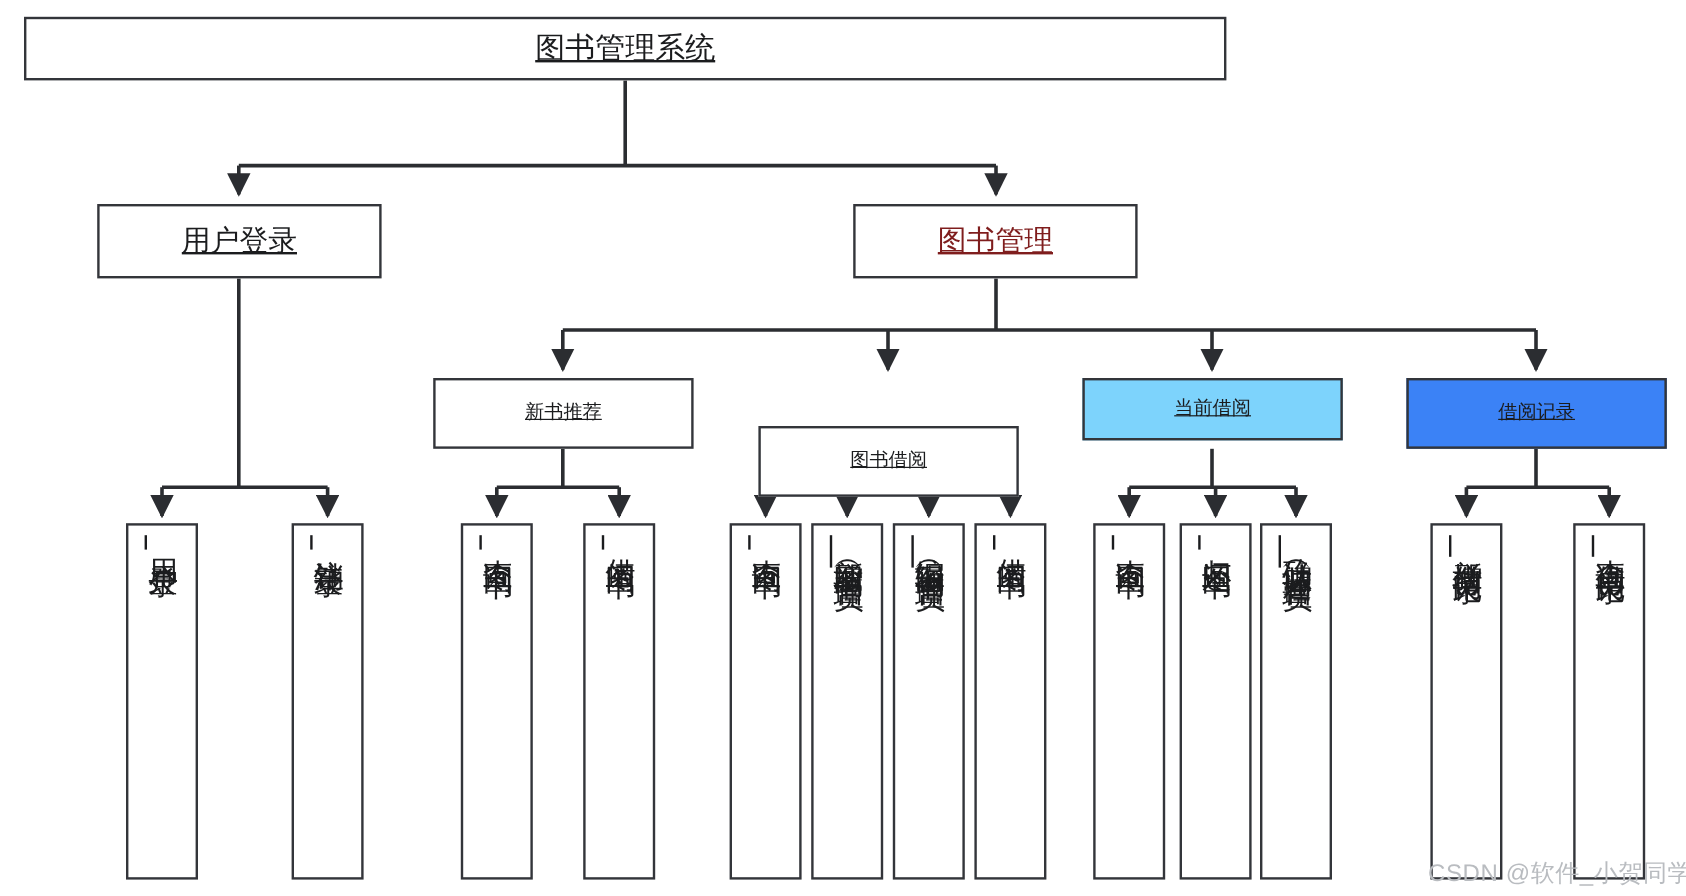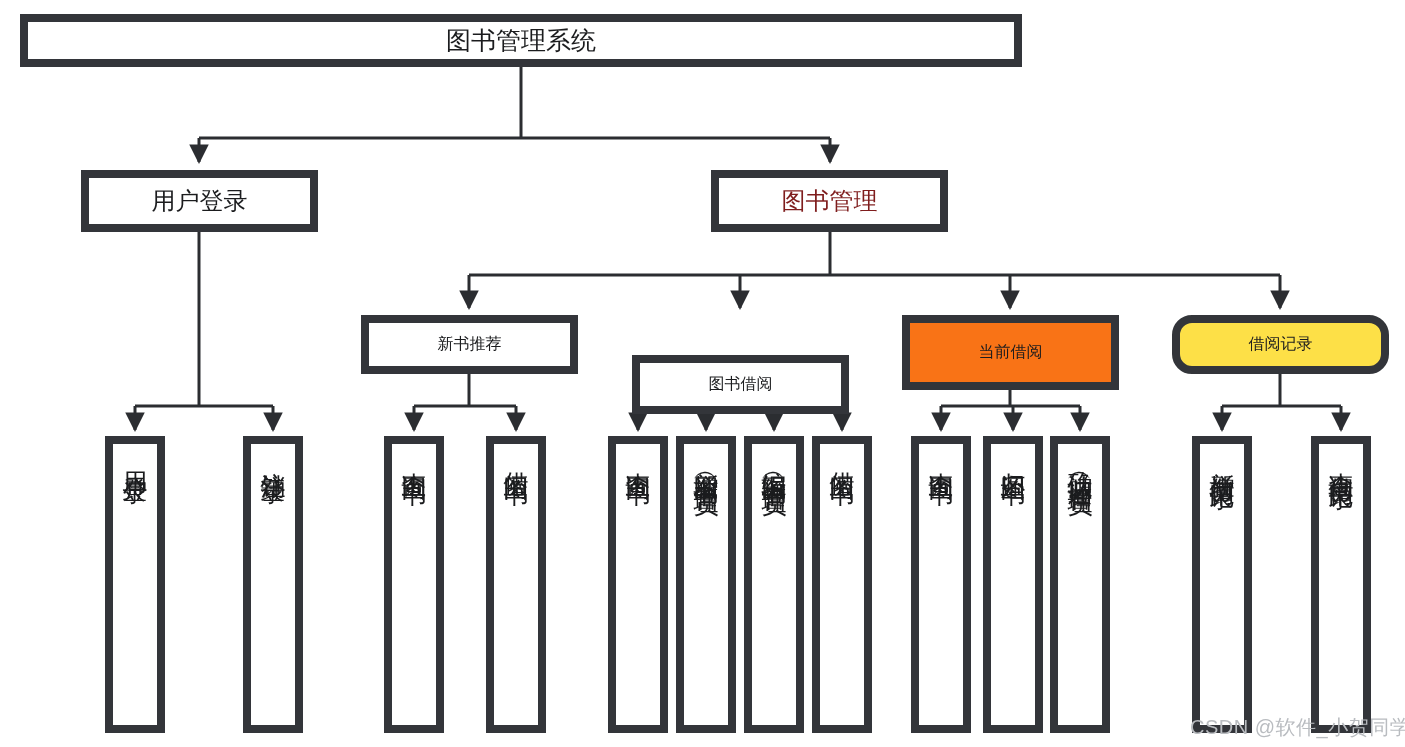--- a/index.html
+++ b/index.html
@@ -22,25 +22,26 @@
     left: 0;
     top: 0;
     width: 1405px;
     height: 747px;
     pointer-events: none;
   }
   .node {
     position: absolute;
     box-sizing: border-box;
     background: #ffffff;
-    border: 8px solid #737373;
+    border: 2px solid #737373;
     display: flex;
     align-items: center;
     justify-content: center;
     color: #1b1c1e;
+    text-decoration: underline;
   }
   .node .lbl {
     display: block;
     text-align: center;
     line-height: 1.05;
   }
   .node-root .lbl { font-size: 25px; }
   .node-l1 .lbl { font-size: 24px; }
   .node-l2 .lbl { font-size: 16px; }
   .node-leaf {
@@ -129,24 +130,24 @@
   <div class="node node-l1" style="left: 711px; top: 170px; width: 237px; height: 62px; border-color: rgb(51, 53, 58); background: rgb(255, 255, 255); color: #7f1d1d;">
     <span class="lbl">图书管理</span>
   </div>
 
   <div class="node node-l2" style="left: 361px; top: 315px; width: 217px; height: 59px; border-color: rgb(51, 53, 58); background: rgb(255, 255, 255); color: rgb(27, 28, 30);">
     <span class="lbl">新书推荐</span>
   </div>
   <div class="node node-l2" style="left: 632px; top: 315px; width: 217px; height: 59px; border-color: rgb(51, 53, 58); background: rgb(255, 255, 255); color: rgb(27, 28, 30); margin-top: 40px;">
     <span class="lbl">图书借阅</span>
   </div>
-  <div class="node node-l2" style="left: 902px; top: 315px; width: 217px; height: 75px; border-color: rgb(51, 53, 58); background: #f97316; color: rgb(27, 28, 30);">
+  <div class="node node-l2" style="left: 902px; top: 315px; width: 217px; height: 52px; border-color: rgb(51, 53, 58); background: #7dd3fc; color: rgb(27, 28, 30);">
     <span class="lbl">当前借阅</span>
   </div>
-  <div class="node node-l2" style="left: 1172px; top: 315px; width: 217px; height: 59px; border-color: rgb(51, 53, 58); background: #fde047; color: rgb(27, 28, 30); border-radius: 20px;">
+  <div class="node node-l2" style="left: 1172px; top: 315px; width: 217px; height: 59px; border-color: rgb(51, 53, 58); background: #3b82f6; color: rgb(27, 28, 30);">
     <span class="lbl">借阅记录</span>
   </div>
 
   <div class="node node-leaf" style="left: 105px; top: 436px; width: 60px; height: 297px; border-color: rgb(51, 53, 58); background: rgb(255, 255, 255); color: rgb(27, 28, 30);">
     <span class="lbl">用户登录</span>
   </div>
   <div class="node node-leaf" style="left: 243px; top: 436px; width: 60px; height: 297px; border-color: rgb(51, 53, 58); background: rgb(255, 255, 255); color: rgb(27, 28, 30);">
     <span class="lbl">注销登录</span>
   </div>
   <div class="node node-leaf" style="left: 384px; top: 436px; width: 60px; height: 297px; border-color: rgb(51, 53, 58); background: rgb(255, 255, 255); color: rgb(27, 28, 30);">

